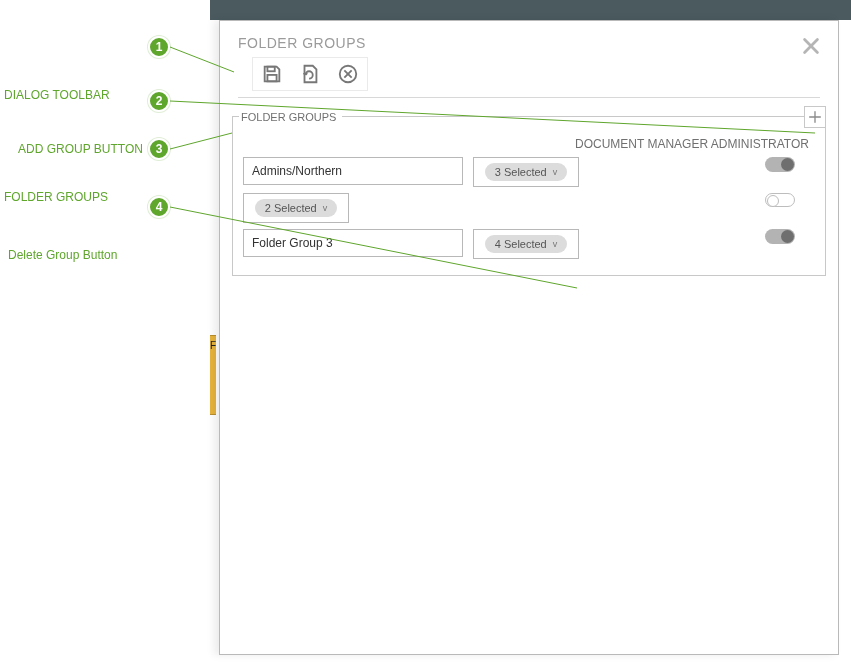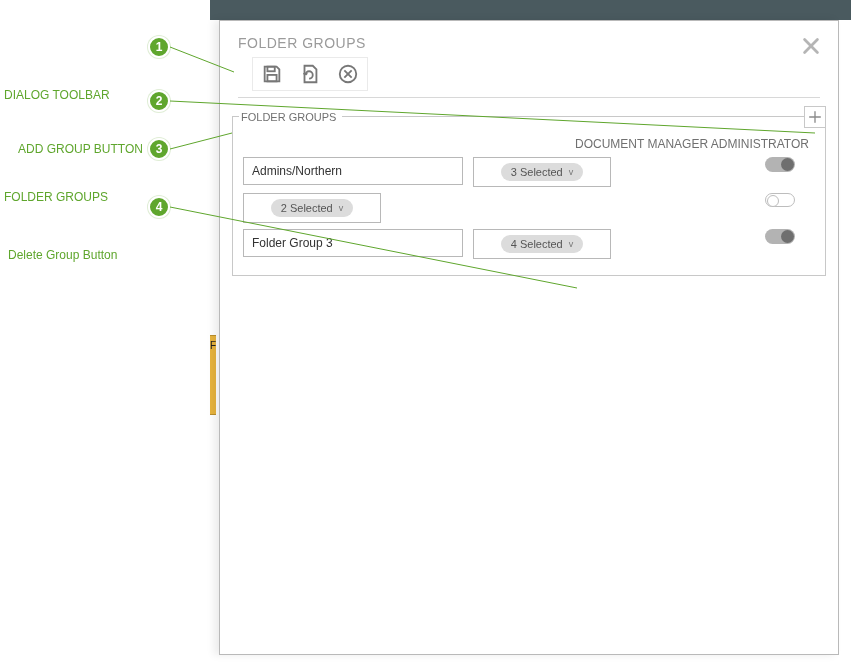--- a/index.html
+++ b/index.html
@@ -153,21 +153,21 @@
   }
   .name-input {
     width: 220px;
     height: 28px;
     border: 1px solid #b8b8b8;
     padding: 0 8px;
     font-size: 12px;
     color: #333;
   }
   .select-wrap {
-    width: 138px;
+    width: 106px;
     height: 30px;
     border: 1px solid #b8b8b8;
     display: flex;
     align-items: center;
     justify-content: center;
     padding: 0 6px;
     position: relative;
   }
   .pill {
     background: #dcdcdc;

